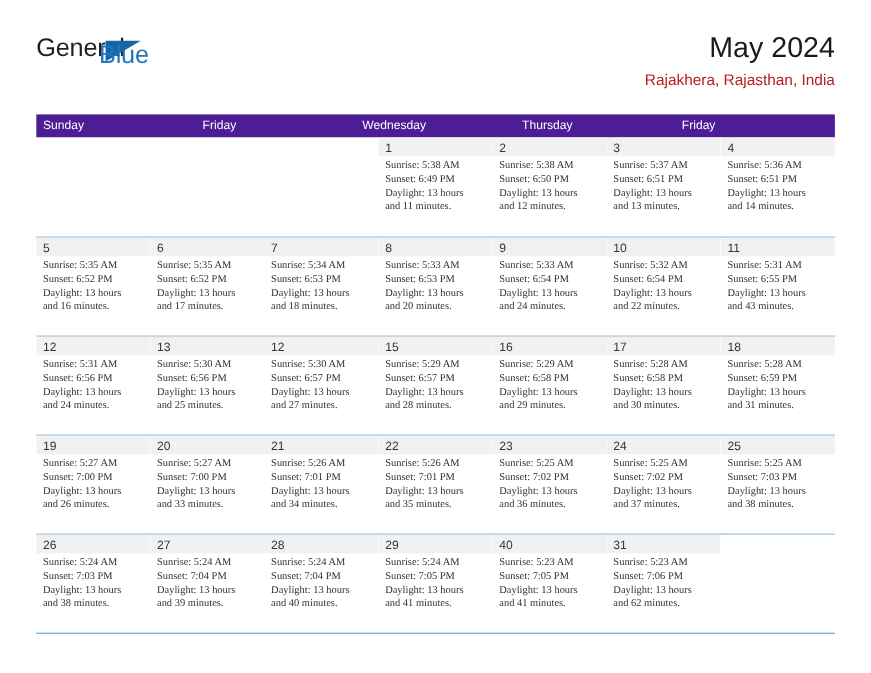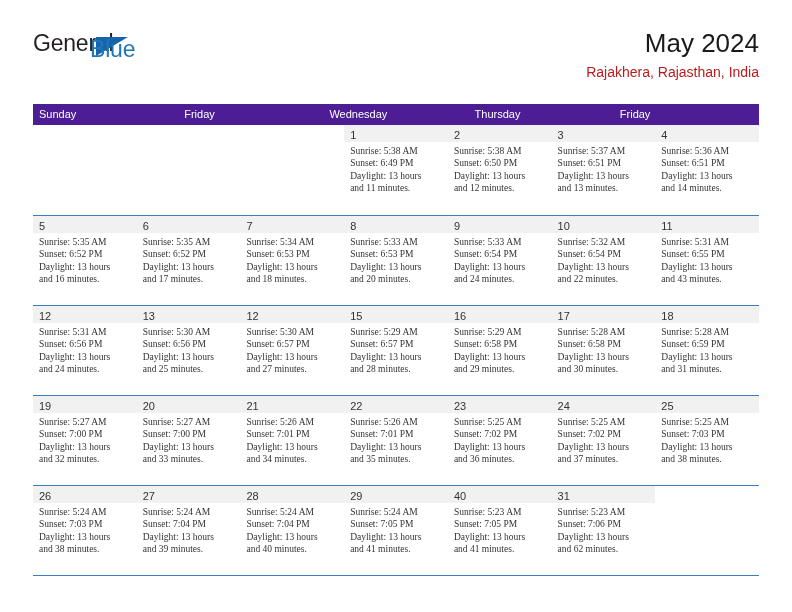--- a/index.html
+++ b/index.html
@@ -362,21 +362,21 @@
             </div>
           </div>
         </div>
         <div class="week-row">
           <div class="day-cell filled">
             <div class="daynum-band"><span class="daynum">19</span></div>
             <div class="detail">
               <div>Sunrise: 5:27 AM</div>
               <div>Sunset: 7:00 PM</div>
               <div>Daylight: 13 hours</div>
-              <div>and 32 minutes.</div>
+              <div>and 26 minutes.</div>
             </div>
           </div>
           <div class="day-cell filled">
             <div class="daynum-band"><span class="daynum">20</span></div>
             <div class="detail">
               <div>Sunrise: 5:27 AM</div>
               <div>Sunset: 7:00 PM</div>
               <div>Daylight: 13 hours</div>
               <div>and 33 minutes.</div>
             </div>

